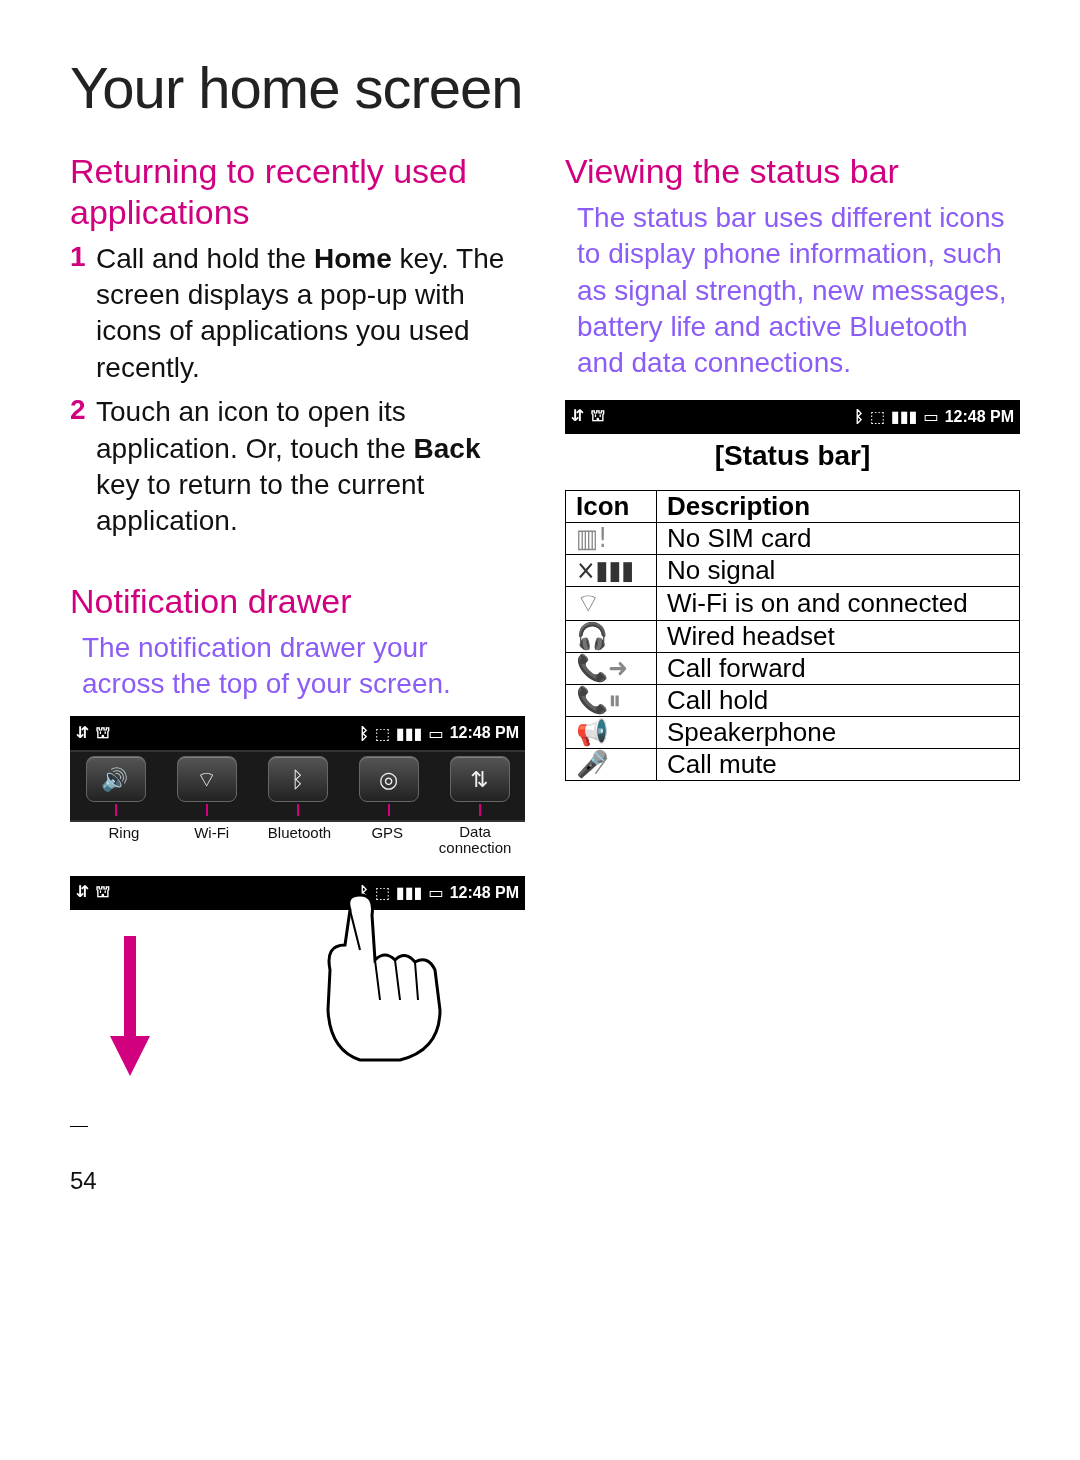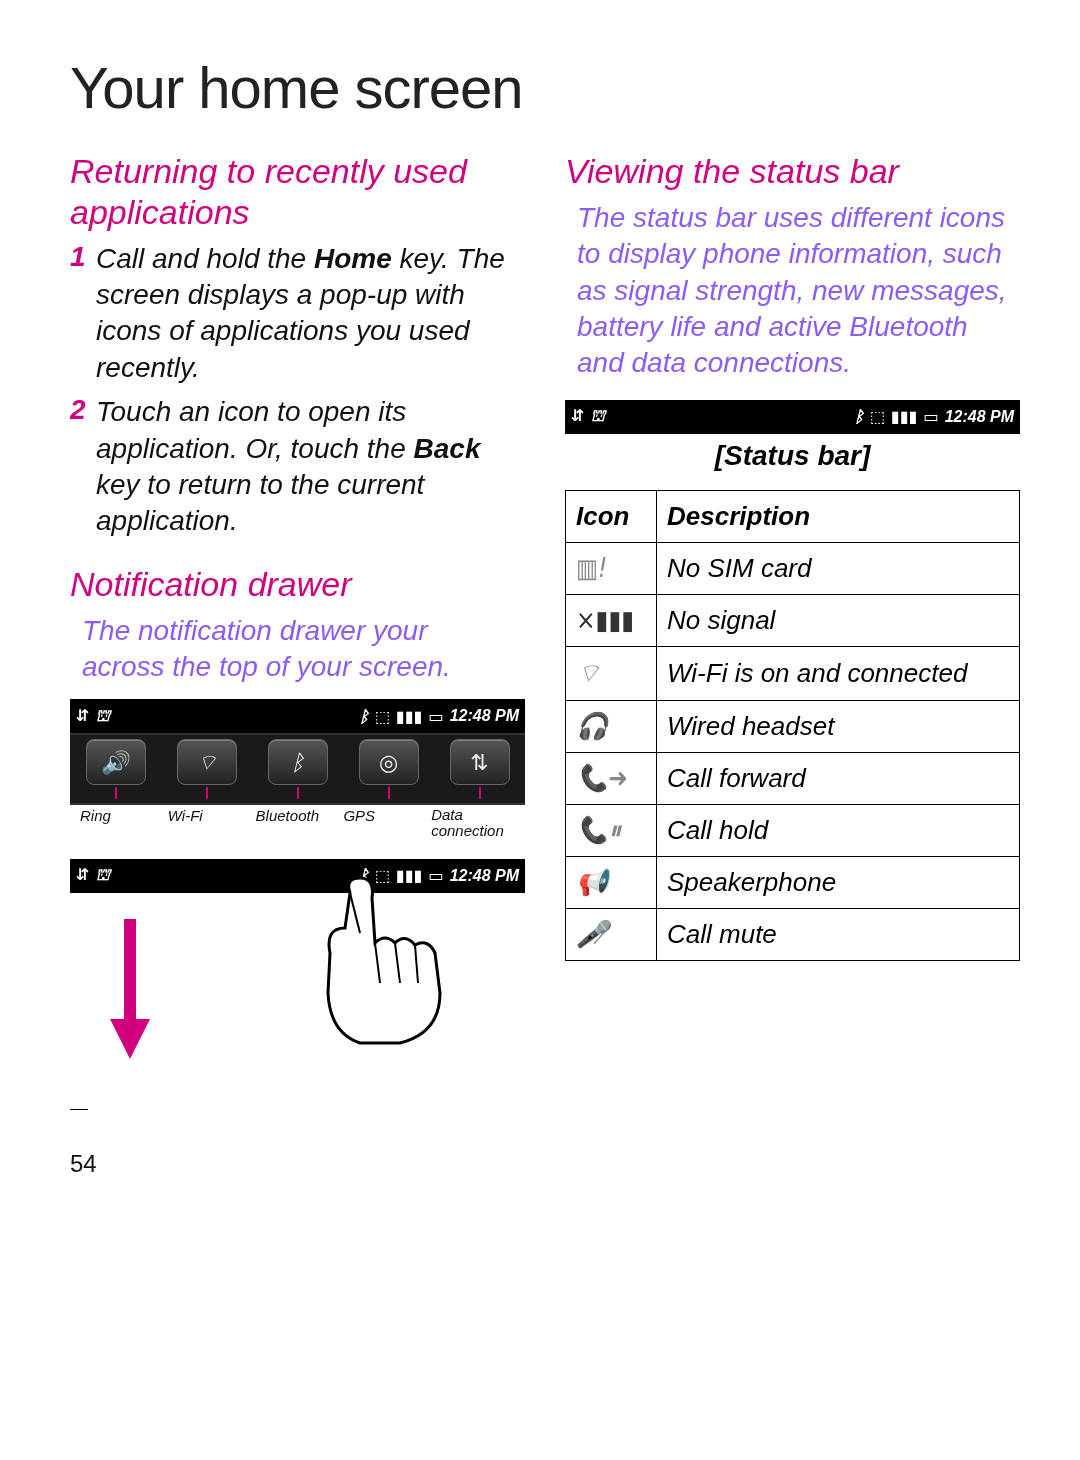--- a/index.html
+++ b/index.html
@@ -17,21 +17,20 @@
     font-size: 58px;
     font-weight: 300;
     color: #222;
     margin: 4px 0 20px 0;
     font-stretch: condensed;
     letter-spacing: -1px;
   }
   .columns {
     display: flex;
     gap: 40px;
-    font-style: italic;
   }
   .col {
     flex: 1;
     min-width: 0;
   }
   .section-head {
     font-size: 34px;
     font-weight: 400;
     color: #d1007f;
     margin: 10px 0 6px 0;
@@ -117,21 +116,21 @@
     margin-top: 2px;
   }
   .toggle-labels {
     display: flex;
     font-size: 15px;
     color: #111;
     justify-content: space-between;
     padding: 2px 6px 0 10px;
     font-stretch: condensed;
   }
-  .toggle-labels span { flex:1; text-align:left; }
+  .toggle-labels span { flex:1; text-align:center; }
   .toggle-labels span:last-child { line-height:1.05; }
   .drag-illustration {
     position: relative;
     margin-top: 20px;
     height: 210px;
   }
   .drag-statusbar {
     position: absolute;
     top: 0; left: 0; right: 0;
   }
@@ -158,21 +157,21 @@
     font-weight: bold;
     margin: 6px 0 18px 0;
     font-stretch: condensed;
   }
   table.icons {
     width: 100%;
     border-collapse: collapse;
   }
   table.icons th, table.icons td {
     border: 1.5px solid #000;
-    padding: 10px 10px;
+    padding: 0 10px;
     font-size: 26px;
     text-align: left;
     vertical-align: middle;
     font-stretch: condensed;
   }
   table.icons th { font-weight: bold; }
   .icon-cell {
     width: 70px;
     text-align: center;
     font-size: 28px;
@@ -210,21 +209,21 @@
         </div>
       </div>
 
       <div class="step">
         <div class="step-num">2</div>
         <div class="step-body">
           <span>Touch an icon to open its application. Or, touch the </span><span class="bold">Back</span><span> key to return to the current application.</span>
         </div>
       </div>
 
-      <div class="section-head" style="margin-top:24px">Notification drawer</div>
+      <div class="section-head" style="margin-top:41px">Notification drawer</div>
       <p class="body-text">The notification drawer your across the top of your screen.</p>
 
       <div class="drawer-img">
         <div class="statusbar">
           <span class="sb-left">
             <span class="glyph">⇵</span>
             <span class="glyph">⛫</span>
           </span>
           <span class="sb-right">
             <span class="glyph">ᛒ</span>

